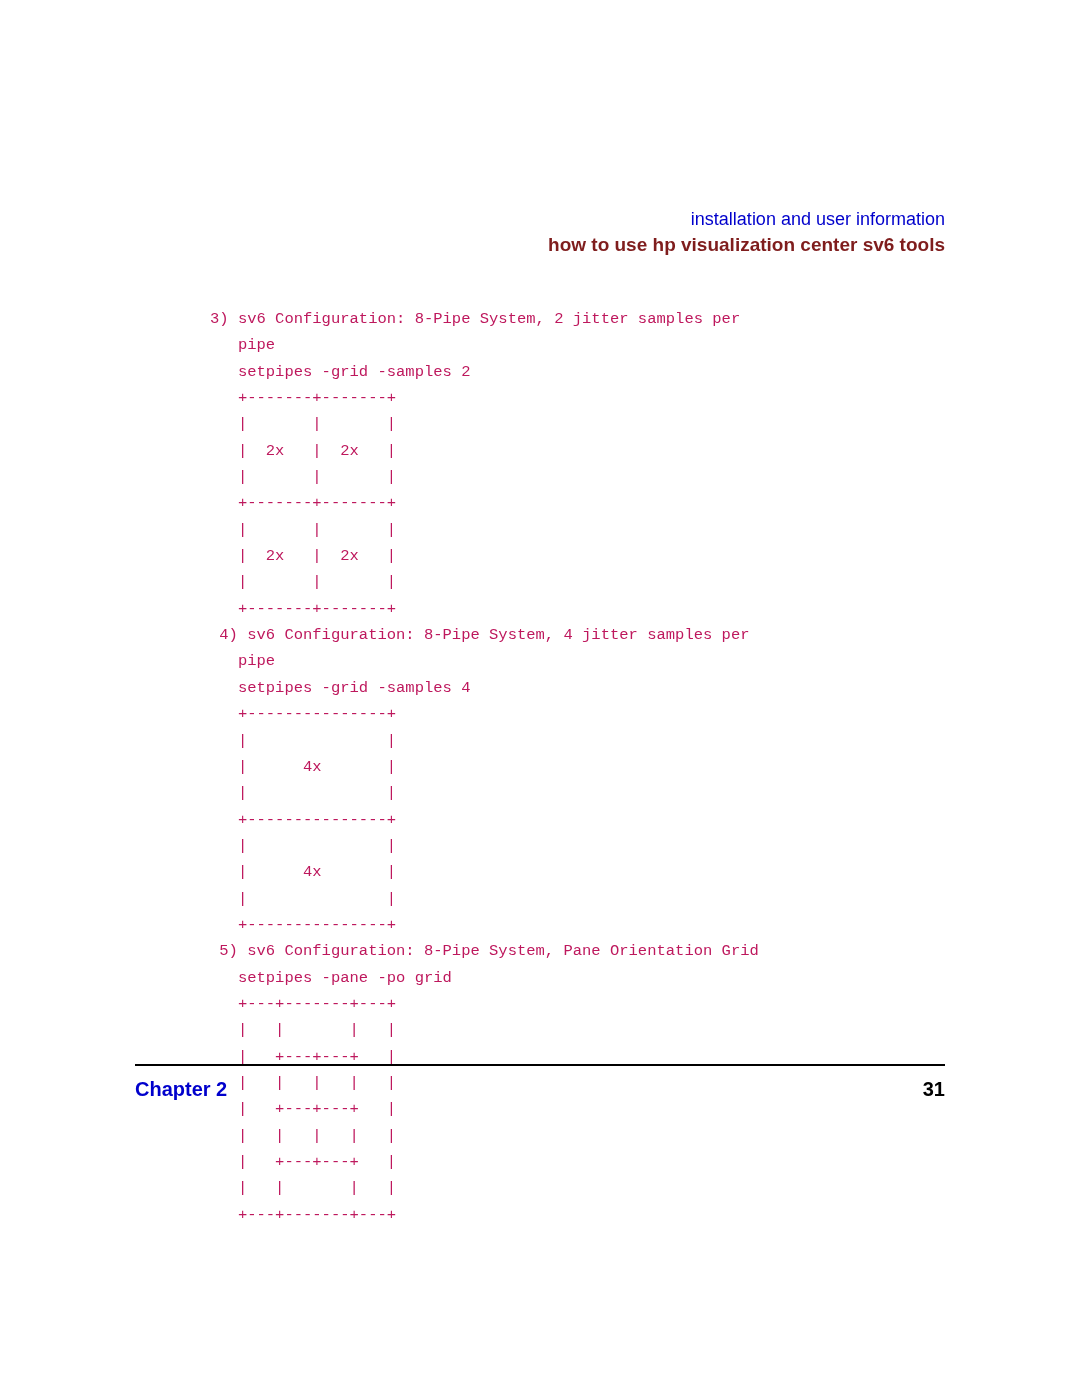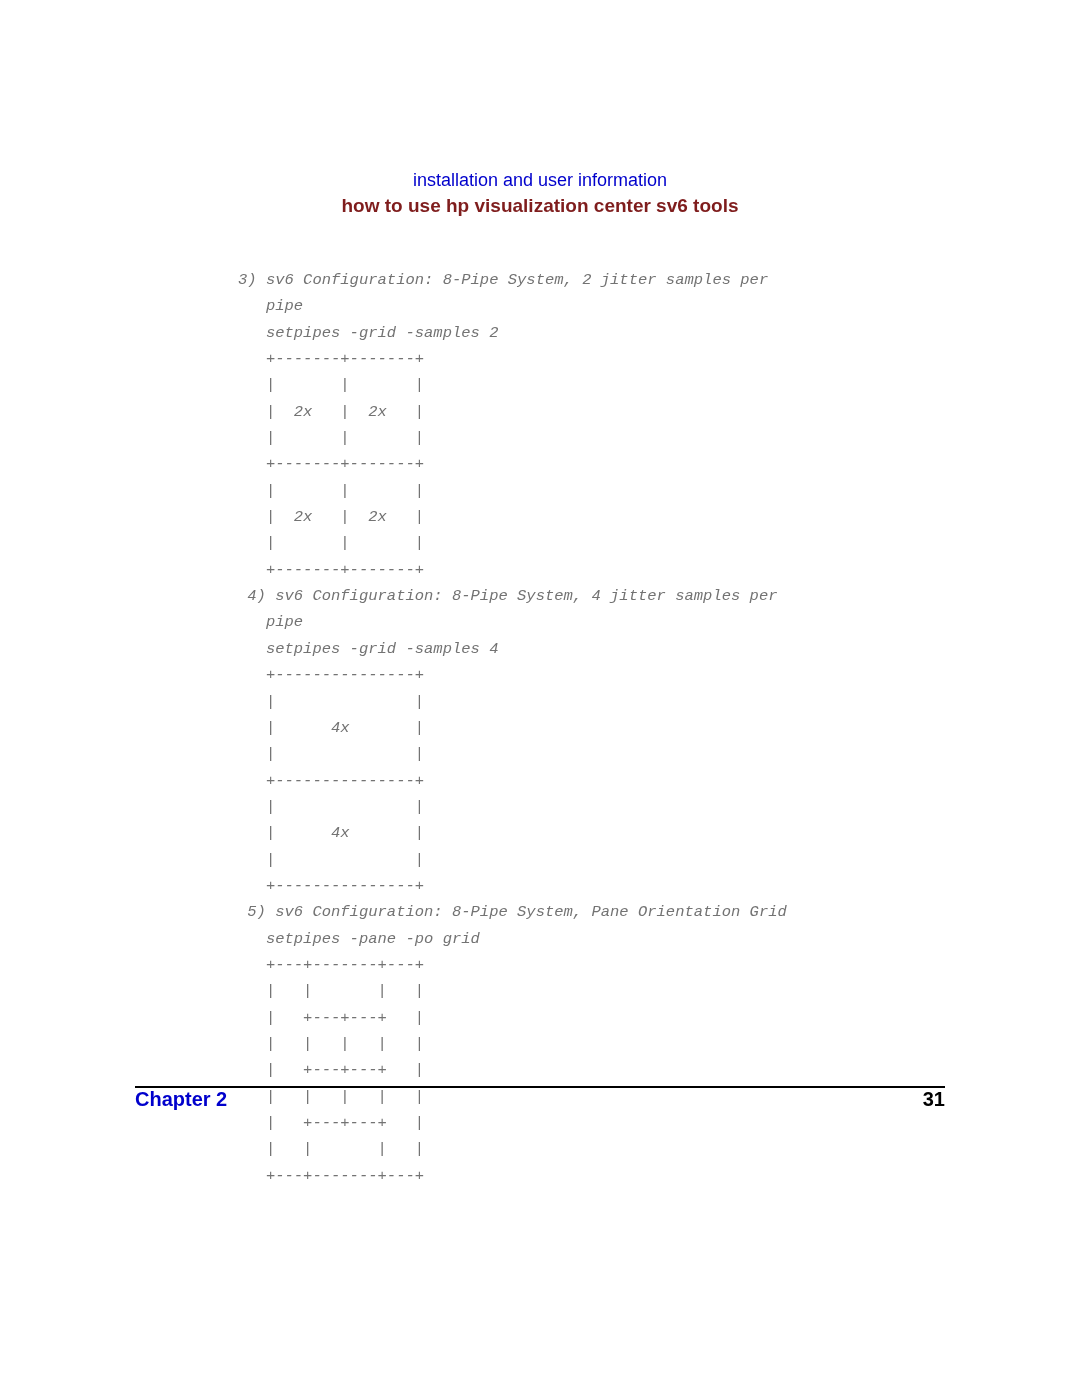--- a/index.html
+++ b/index.html
@@ -12,52 +12,53 @@
   }
   .page {
     position: absolute;
     left: 0;
     top: 0;
     width: 1080px;
     height: 1397px;
     padding: 170px 135px 100px 135px;
   }
   .header {
-    text-align: center;
+    text-align: right;
     margin-bottom: 50px;
+    margin-top: 39px;
   }
   .header-line1 {
     color: #0000cc;
     font-size: 18px;
     font-weight: 400;
     margin-bottom: 4px;
   }
   .header-line2 {
     color: #7f1d1d;
     font-size: 19px;
     font-weight: bold;
   }
   .content {
-    margin-left: 103px;
+    margin-left: 75px;
     font-family: "Courier New", Courier, monospace;
     font-size: 15.5px;
     line-height: 1.7;
-    color: #737373;
-    font-style: italic;
+    color: #be185d;
   }
   .content pre {
     font-family: "Courier New", Courier, monospace;
     white-space: pre;
   }
   .footer {
     position: absolute;
     left: 135px;
     right: 135px;
-    bottom: 286px;
+    bottom: 296px;
     border-top: 2px solid #000;
+    padding-top: 12px;
     display: flex;
     justify-content: space-between;
     align-items: center;
   }
   .footer-left {
     color: #0000cc;
     font-size: 20px;
     font-weight: bold;
     font-family: Arial, Helvetica, sans-serif;
   }

